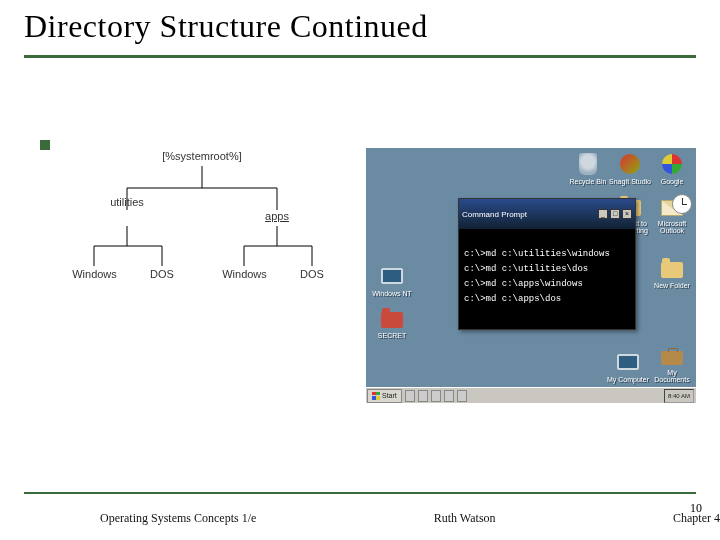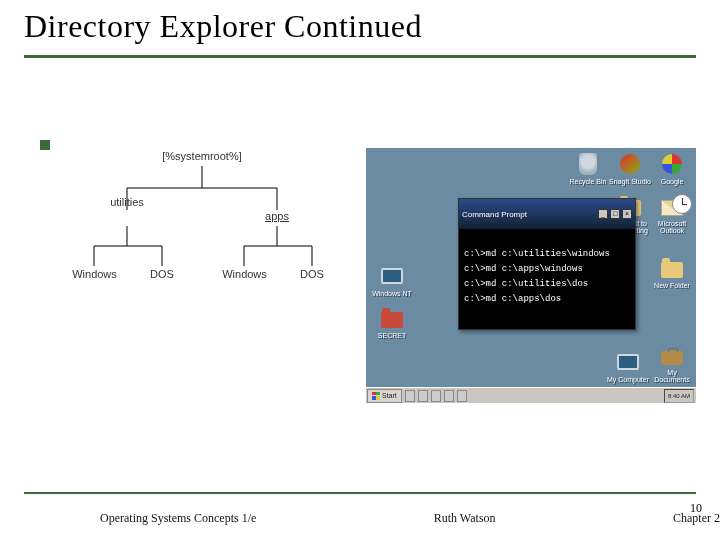--- a/index.html
+++ b/index.html
@@ -55,21 +55,21 @@
   .footer .fitem { margin-left: 38px; }
   .footer .fitem:first-child { margin-left: 100px; }
   .pagenum { position: absolute; right: 18px; bottom: 24px; font-size: 12px; }
   .bullet { position: absolute; left: 40px; top: 140px; width: 10px; height: 10px; background: #3b6a3b; }
 </style>
 </head>
 <body>
 
 <div class="slide">
   <div class="title-area">
-    <h1 class="title">Directory Explorer Continued</h1>
+    <h1 class="title">Directory Structure Continued</h1>
     <div class="rule-top"></div>
   </div>
 
   <div class="bullet"></div>
 
   <div class="content">
 
     <div class="diagram-col" style="margin-left:48px;">
       <svg class="tree" width="300" height="180">
         <g stroke="#000" stroke-width="1" fill="none">
@@ -171,22 +171,22 @@
           <div class="cmdtitle">
             <span>Command Prompt</span>
             <div class="cmdbtns">
               <span>_</span>
               <span>□</span>
               <span>×</span>
             </div>
           </div>
           <div class="cmdbody">
             <div>c:\&gt;md c:\utilities\windows</div>
+            <div>c:\&gt;md c:\utilities\dos</div>
             <div>c:\&gt;md c:\apps\windows</div>
-            <div>c:\&gt;md c:\utilities\dos</div>
             <div>c:\&gt;md c:\apps\dos</div>
           </div>
         </div>
 
         <div class="taskbar">
           <div class="start-btn">
             <div class="win-flag">
                 <span></span>
                 <span></span>
                 <span></span>
@@ -203,16 +203,16 @@
         </div>
       </div>
     </div>
   </div>
 
   <div class="rule-bottom"></div>
 
   <div class="footer">
     <span class="fitem">Operating Systems Concepts 1/e</span>
     <span class="fitem">Ruth Watson</span>
-    <span class="fitem">Chapter 2</span>
+    <span class="fitem">Chapter 4</span>
   </div>
   <div class="pagenum">10</div>
 </div>
 
 </body></html>

